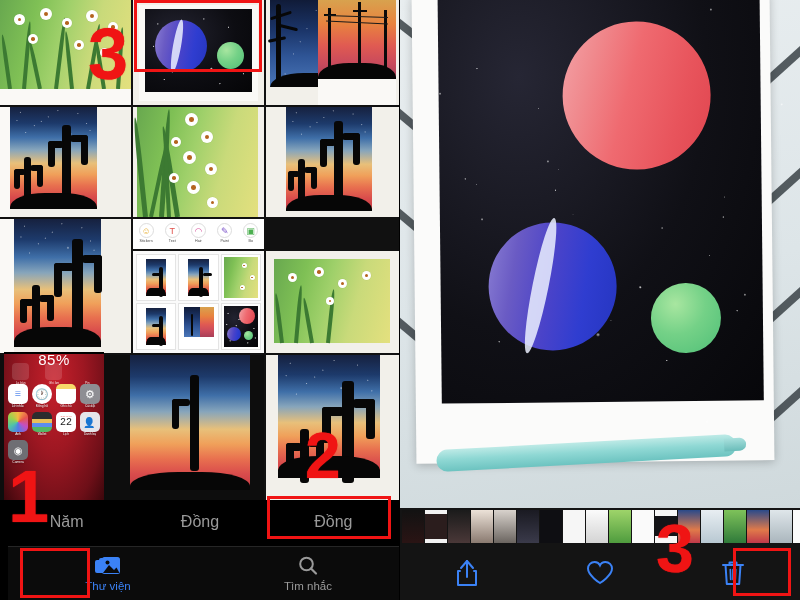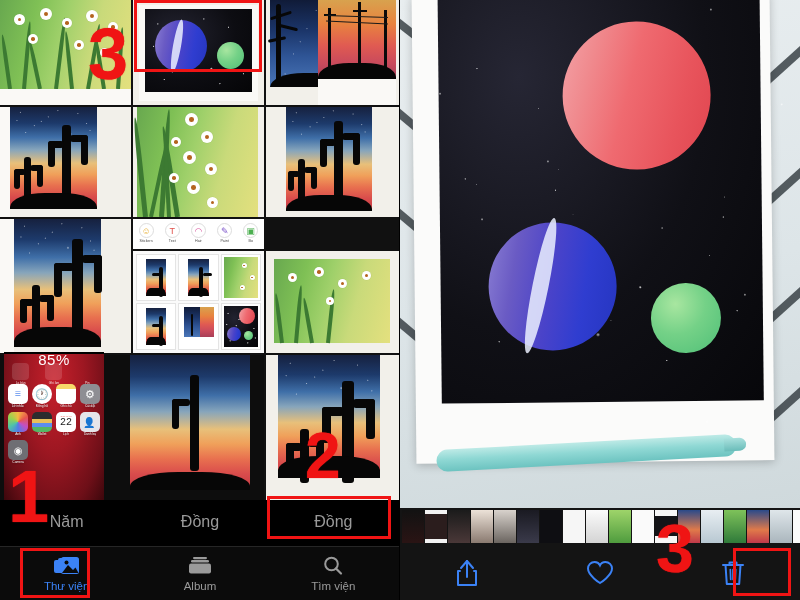--- a/index.html
+++ b/index.html
@@ -135,21 +135,21 @@
   .seg-item.active-pill {
     flex:0 0 133px; margin-right:8px;
   }
   .pill {
     display:inline-block; background:#4a4a4a; color:#fff; font-weight:bold;
     font-size:16px; padding:7px 16px; border-radius:16px;
   }
 
   
   .tab-bar {
-    position:absolute; left:0; top:546px; width:400px; height:54px;
+    position:absolute; left:8px; top:546px; width:400px; height:54px;
     background:#0b0b0b; border-top:1px solid #262626; display:flex;
   }
   .tab { flex:1; display:flex; flex-direction:column; align-items:center; justify-content:center; gap:4px; }
   .tab-label { font-size:11.5px; color:#9a9a9a; }
   .tab.sel .tab-label { color:#3b82f6; }
 
   
   .right-panel {
     position:absolute; left:400px; top:0; width:400px; height:600px;
     background:#000; overflow:hidden;
@@ -523,33 +523,25 @@
         <svg width="26" height="20" viewBox="0 0 26 20">
           <rect x="0" y="4" width="16" height="13" rx="2" fill="#3b82f6"></rect>
           <rect x="4" y="2" width="17" height="15" rx="2" fill="#3b82f6"></rect>
           <rect x="7" y="1" width="18" height="17" rx="2.5" fill="#3b82f6"></rect>
           <circle cx="12.5" cy="6.5" r="2" fill="#0b0b0b"></circle>
           <path d="M8 17 L14 9 L19 14 L21.5 11.5 L24.5 17 Z" fill="#0b0b0b"></path>
         </svg>
         <div class="tab-label">Thư viện</div>
       </div>
       <div class="tab">
-        <svg width="26" height="20" viewBox="0 0 26 20">
-          <rect x="6" y="1" width="14" height="2.2" rx="1.1" fill="#9a9a9a"></rect>
-          <rect x="4" y="4" width="18" height="2.4" rx="1.2" fill="#9a9a9a"></rect>
-          <rect x="2" y="7.5" width="22" height="10" rx="2" fill="#9a9a9a"></rect>
-        </svg>
-        <div class="tab-label">Album</div>
-      </div>
-      <div class="tab">
         <svg width="22" height="20" viewBox="0 0 22 20">
           <circle cx="9.5" cy="8" r="6.3" fill="none" stroke="#9a9a9a" stroke-width="2"></circle>
           <line x1="14" y1="12.5" x2="19" y2="17.5" stroke="#9a9a9a" stroke-width="2.2" stroke-linecap="round"></line>
         </svg>
-        <div class="tab-label">Tìm viện</div>
+        <div class="tab-label">Tìm nhắc</div>
       </div>
     </div>
 
     <div class="anno-box" style="left:134px;top:0;width:128px;height:72px;"></div>
     <div class="anno-num" style="left:88px;top:18px;font-size:72px;">3</div>
 
     <div class="anno-box" style="left:267px;top:496px;width:124px;height:43px;"></div>
     <div class="anno-num" style="left:305px;top:424px;font-size:64px;">2</div>
 
     <div class="anno-box" style="left:20px;top:548px;width:70px;height:50px;"></div>

